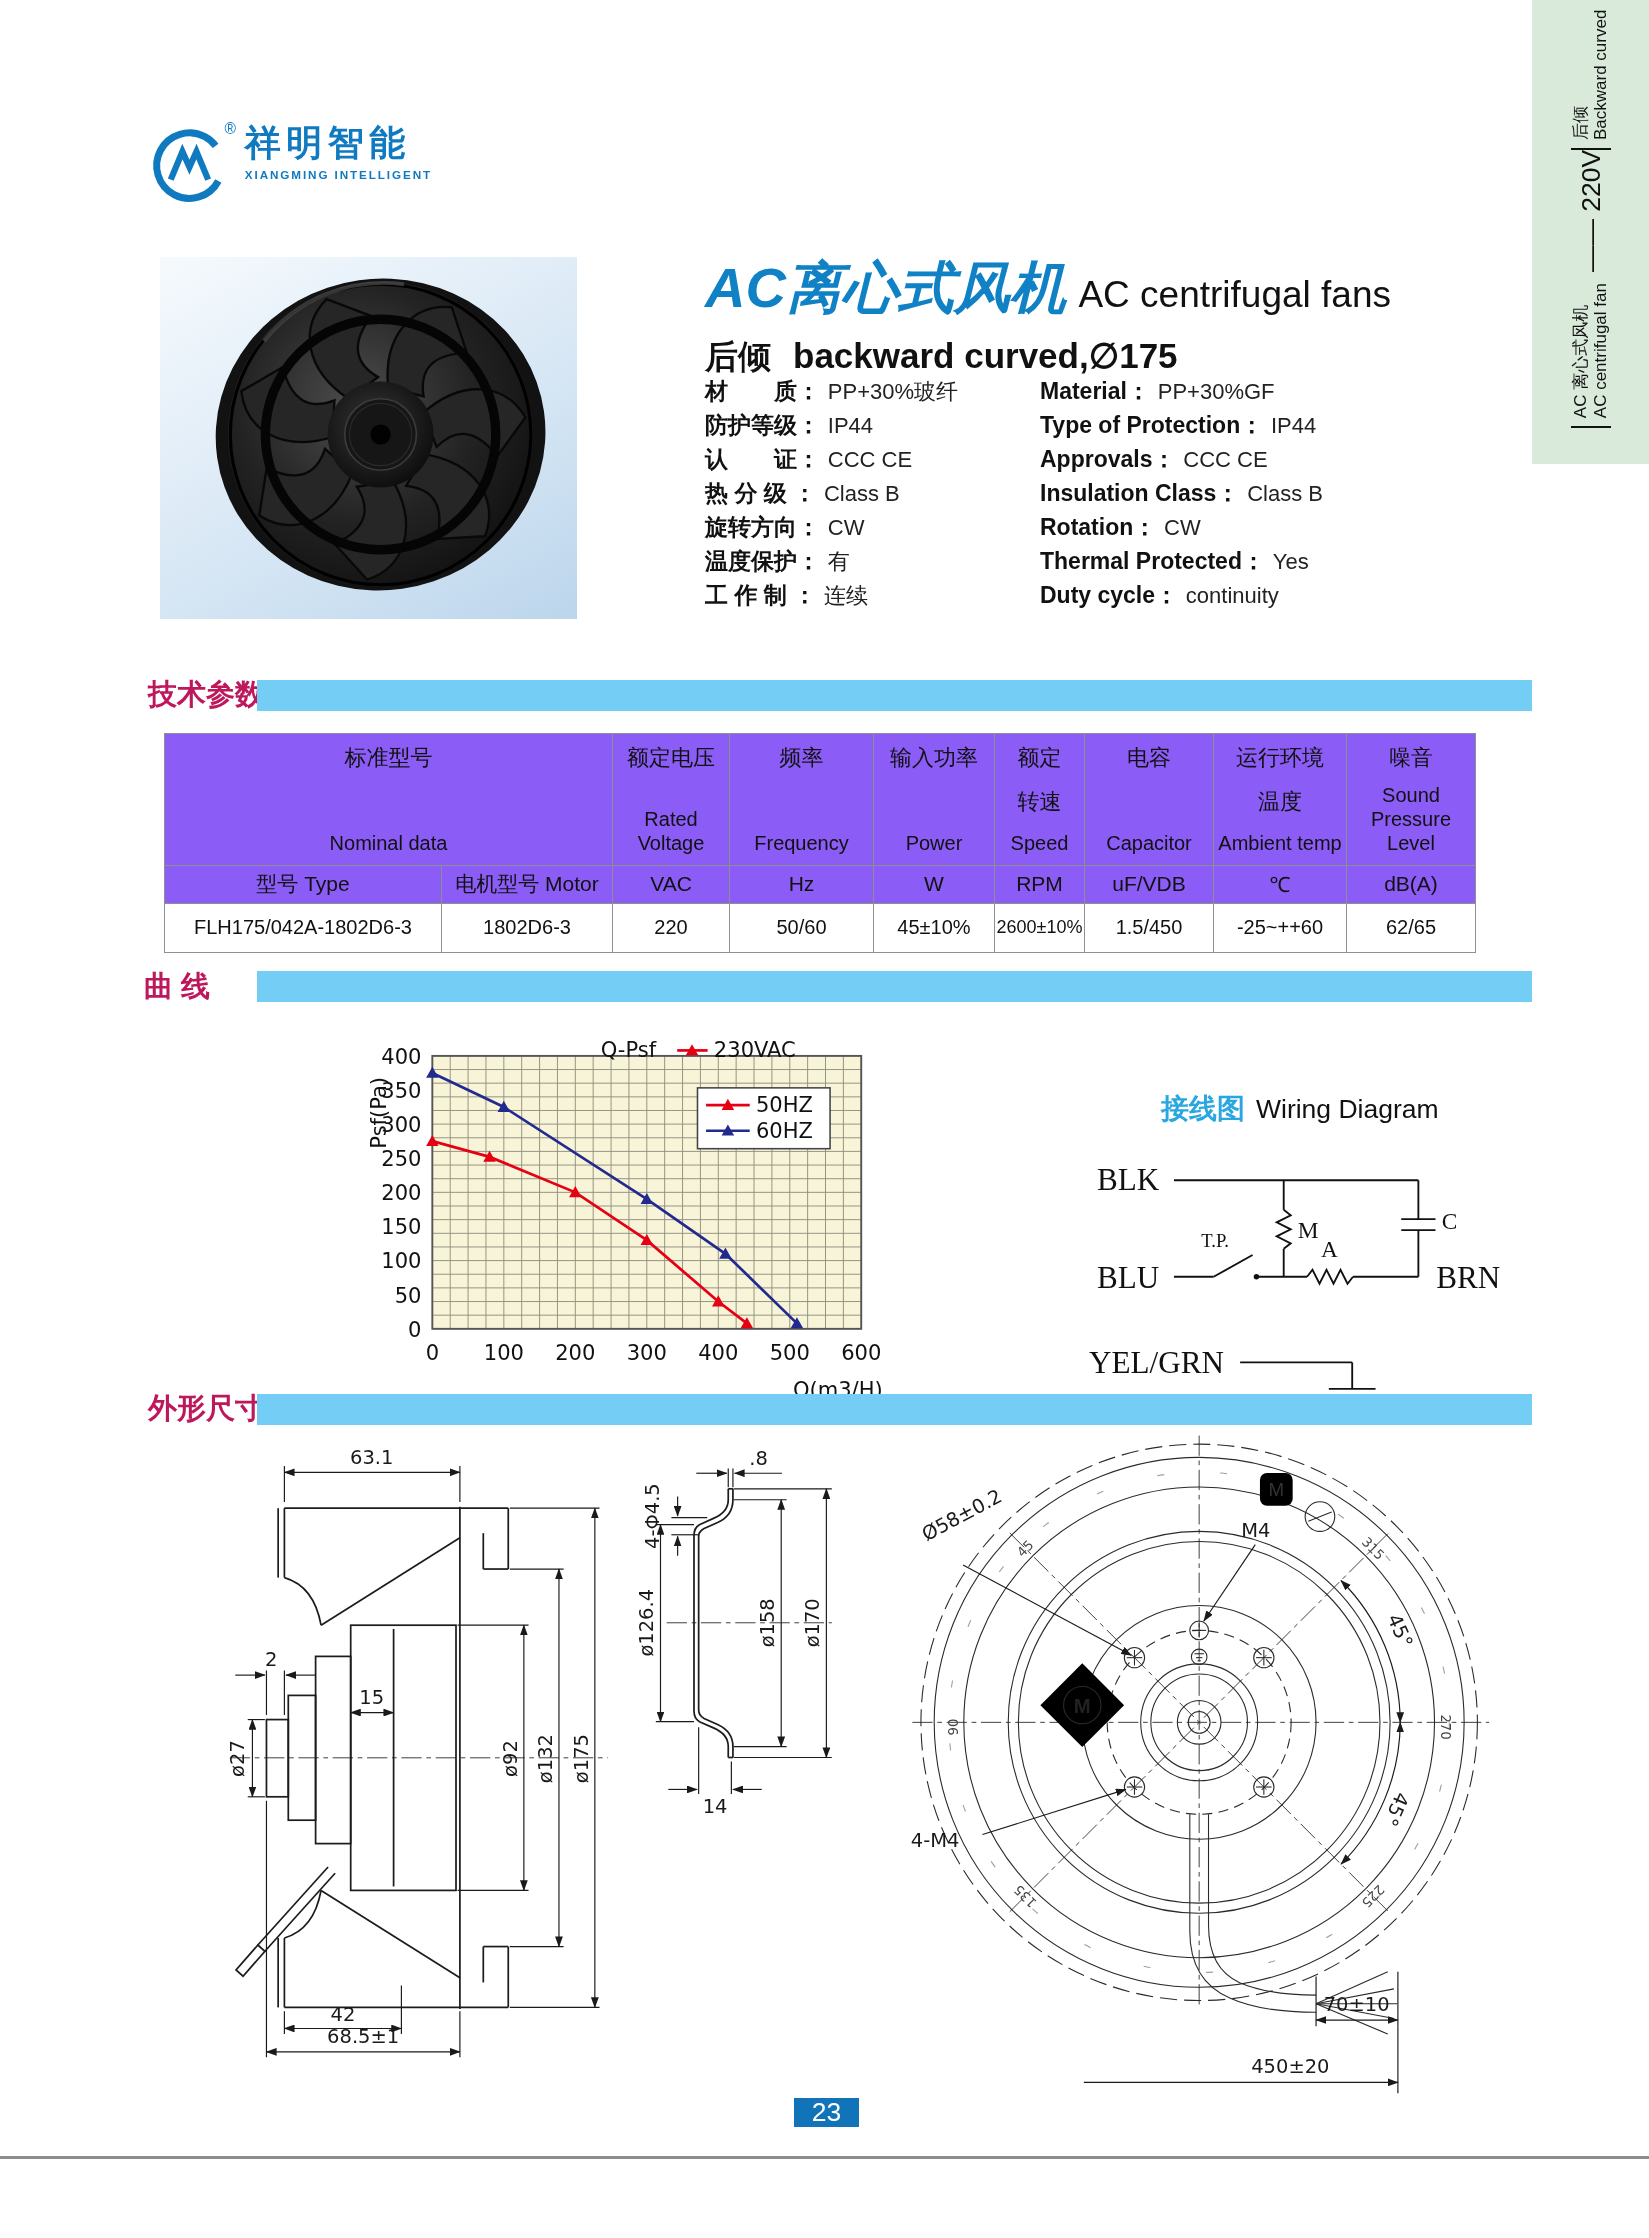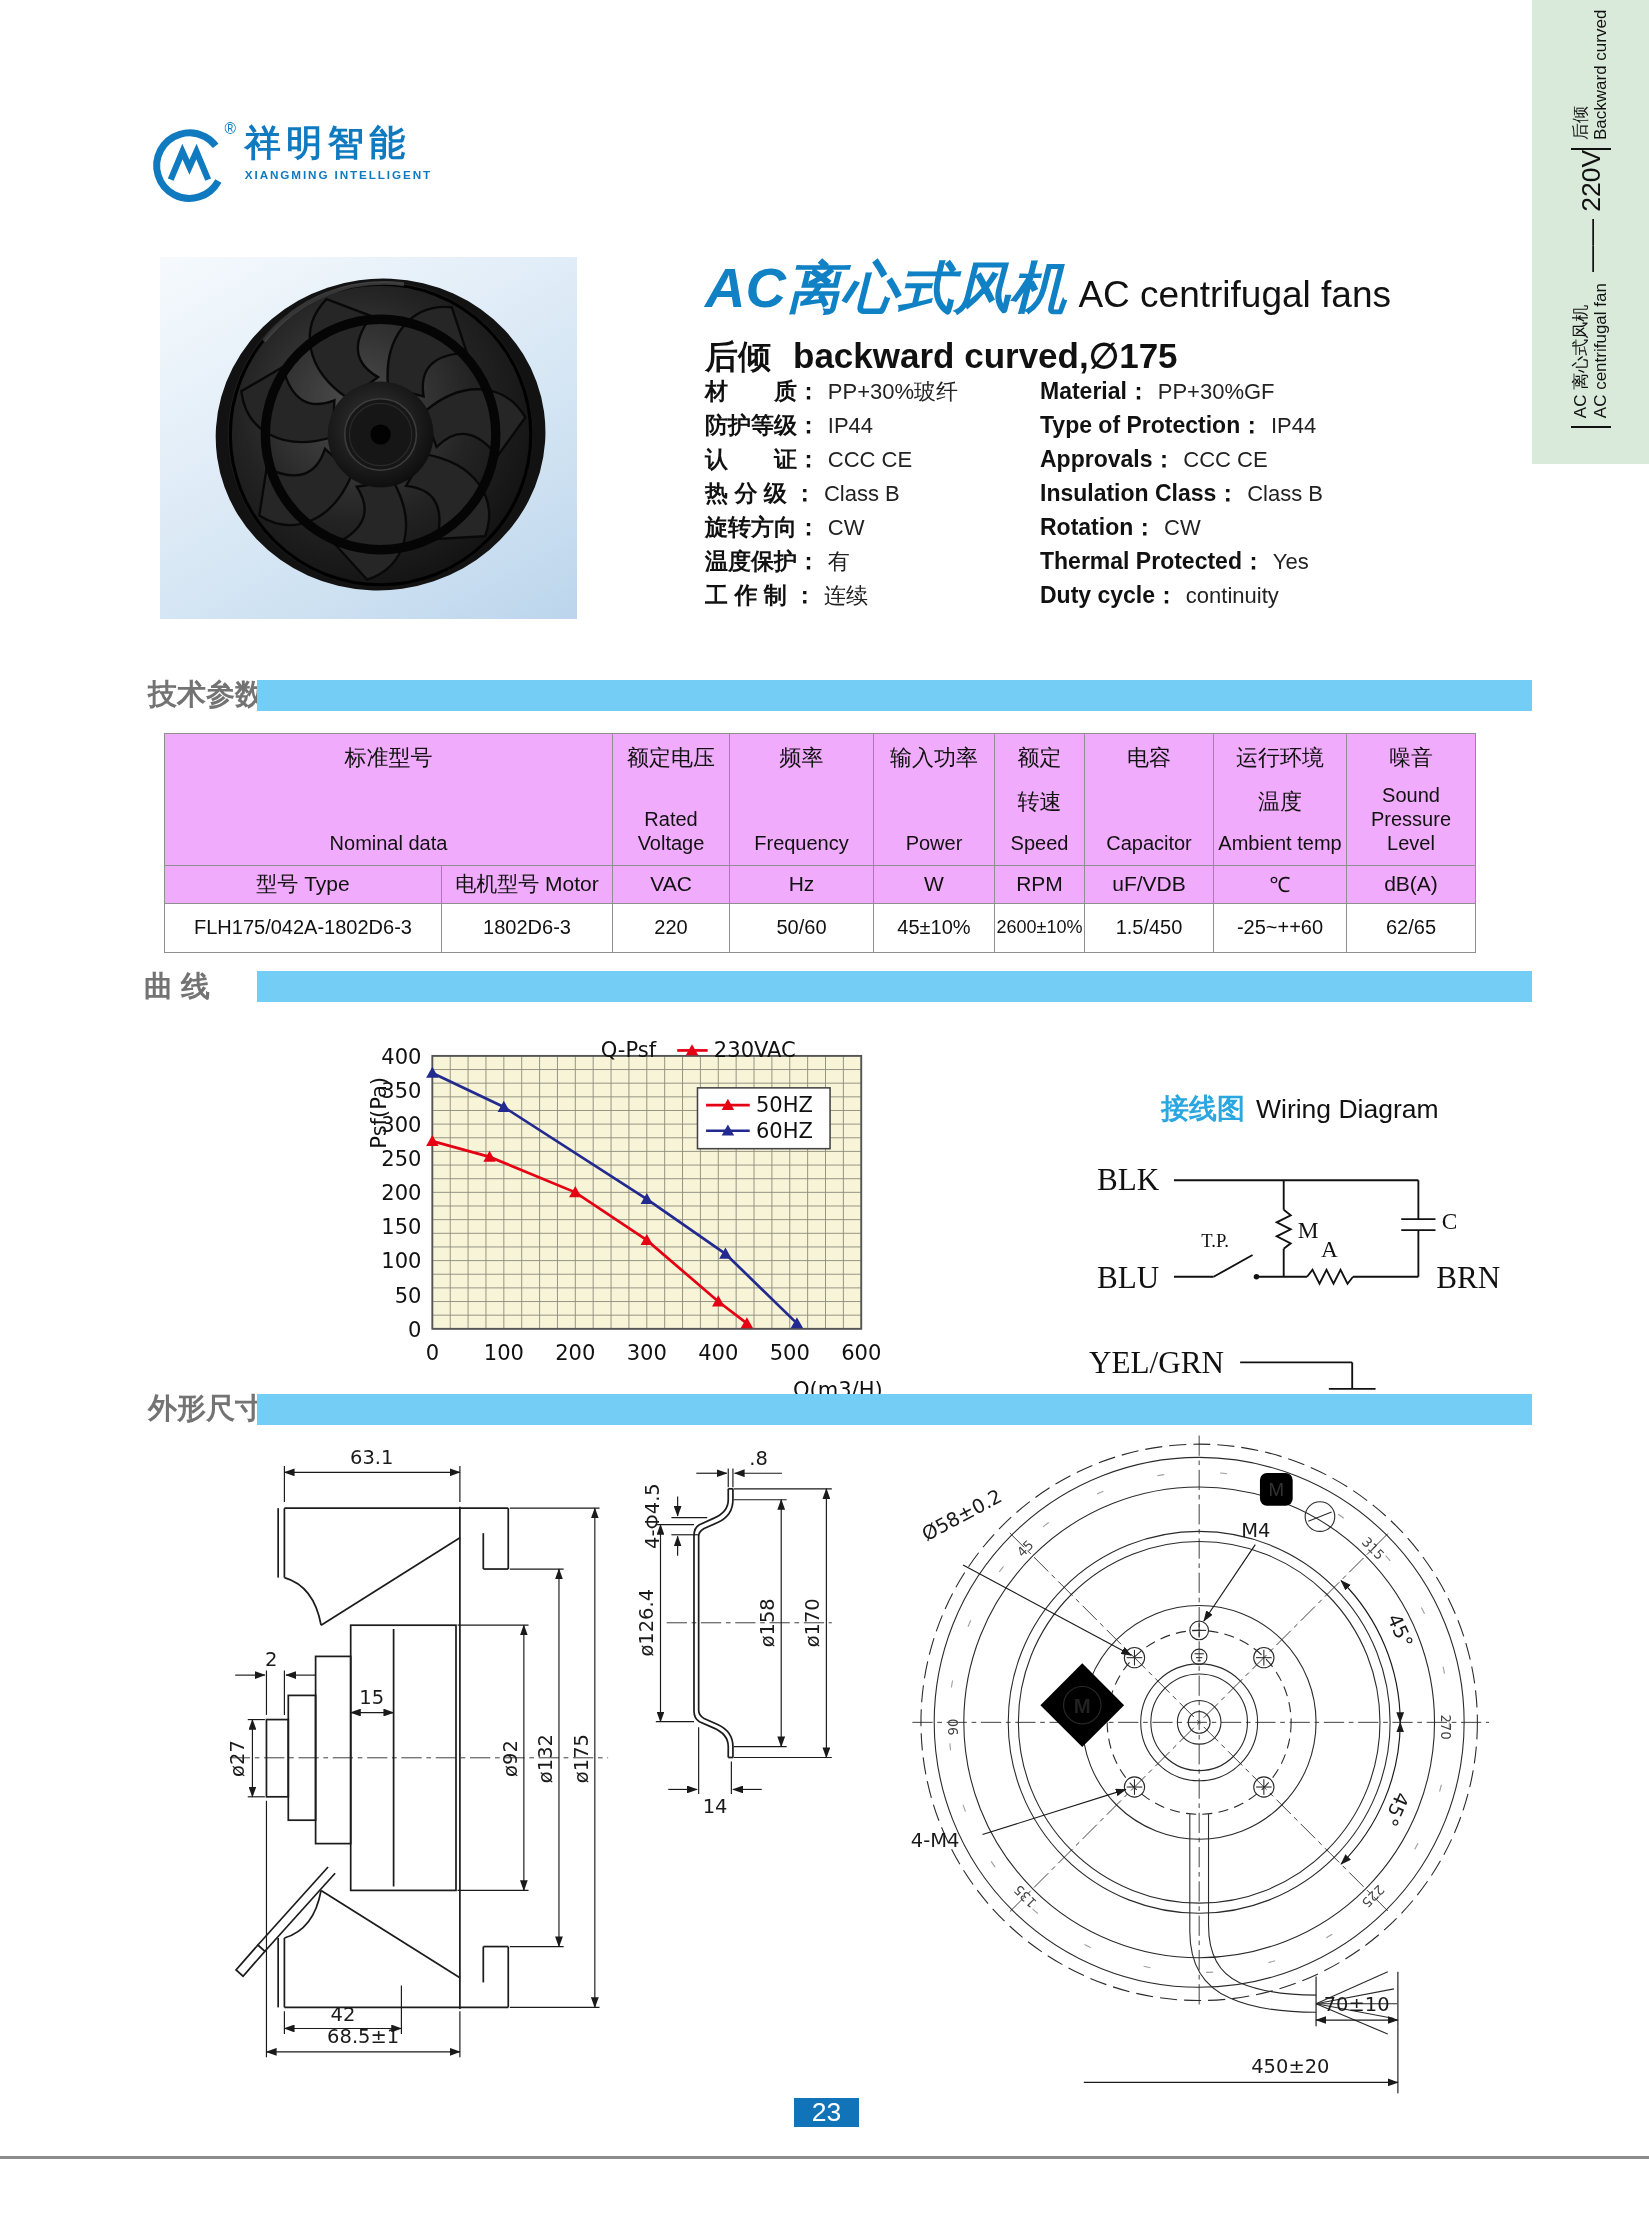--- a/index.html
+++ b/index.html
@@ -34,27 +34,27 @@
   .subtitle-cn{font-size:33px;font-weight:bold;color:#111;}
   .subtitle-en{font-size:35px;font-weight:600;color:#111;margin-left:22px;}
   .specs{left:705px;top:376px;width:818px;}
   .spec-row{position:relative;height:34px;white-space:nowrap;}
   .spec-cn{position:absolute;left:0;}
   .spec-en{position:absolute;left:335px;}
   .spec-label{font-size:23px;font-weight:bold;color:#111;}
   .spec-value{font-size:22px;color:#222;margin-left:7.8px;}
 
   
-  .sec-title{font-size:29px;font-weight:bold;color:#737373;}
+  .sec-title{font-size:29px;font-weight:bold;color:#be185d;}
   .sec-bar{left:257px;width:1275px;height:31px;background:#74cdf4;}
 
   
   .ptable{position:absolute;left:164px;top:733px;width:1310px;border-collapse:collapse;table-layout:fixed;}
   .ptable td{border:1.6px solid #8f8f8f;text-align:center;vertical-align:middle;padding:0;}
-  .ptable .hd{background:#f0abfc;}
+  .ptable .hd{background:#8b5cf6;}
   .hcell{display:flex;flex-direction:column;justify-content:space-between;align-items:center;height:112px;padding:9.4px 1.6px;}
   .h-cn{font-size:22px;}
   .h-en{font-size:20px;line-height:1.2;}
   .sub{font-size:21px;height:37px;}
   .dat{font-size:20px;height:48px;background:#fff;}
   .dat-tight{font-size:18px;}
 
   
   .tick{font-family:"DejaVu Sans", sans-serif;font-size:27px;fill:#111;}
   .dtext{font-family:"DejaVu Sans", sans-serif;font-size:25px;fill:#1a1a1a;}

